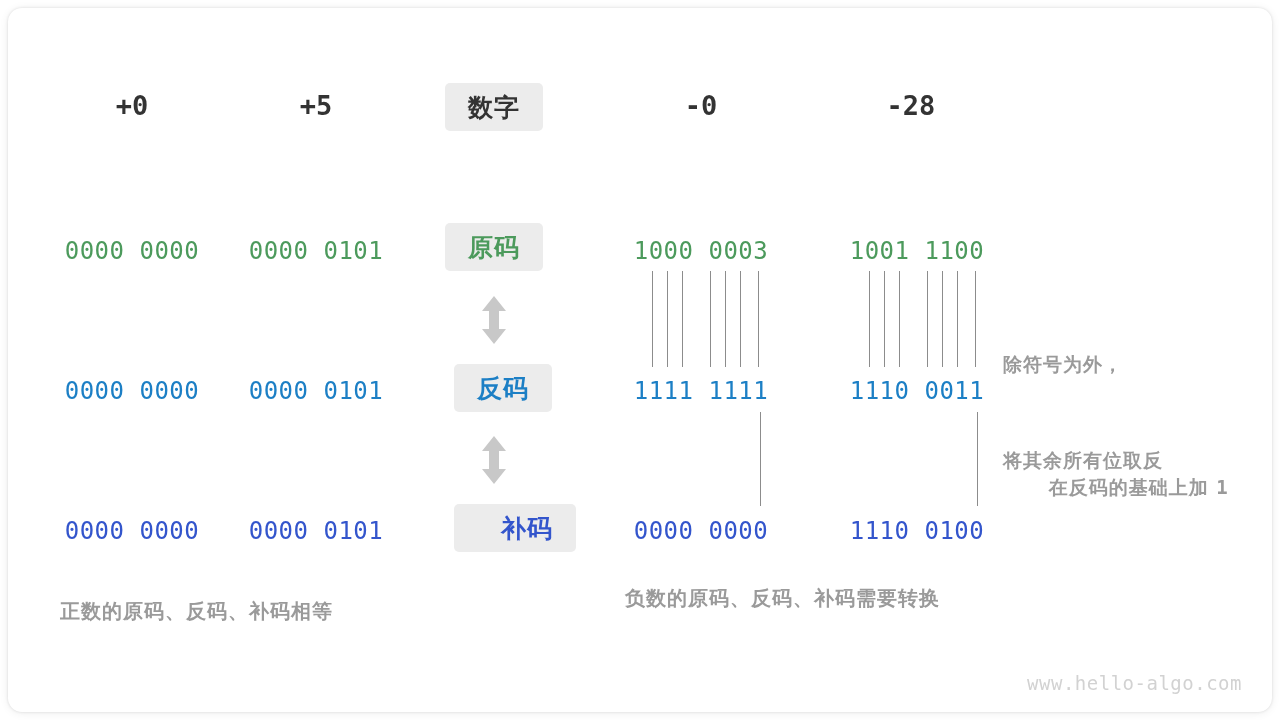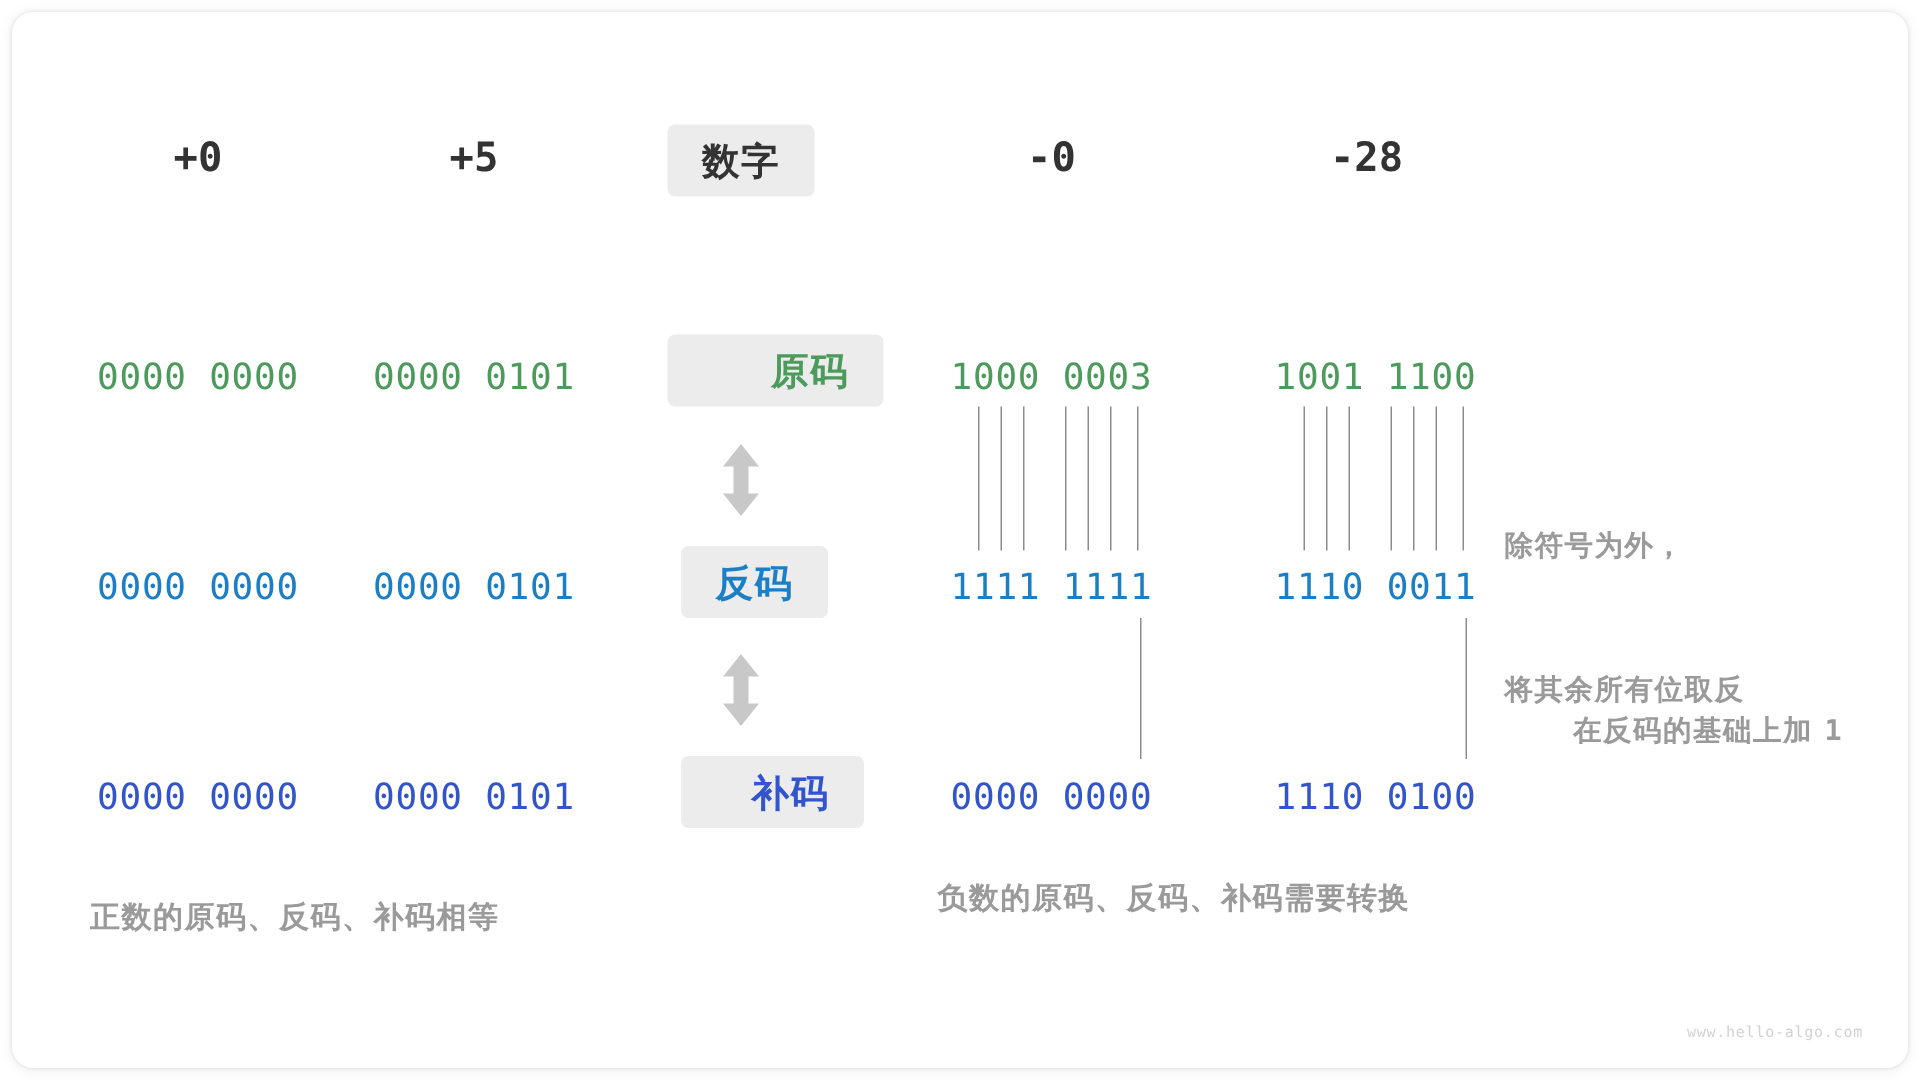--- a/index.html
+++ b/index.html
@@ -119,21 +119,21 @@
     color: #9a9a9a;
     letter-spacing: 1px;
     white-space: pre;
   }
 
   .watermark {
     position: absolute;
     right: 30px;
     bottom: 18px;
     font-family: "DejaVu Sans Mono", "Liberation Mono", monospace;
-    font-size: 10px;
+    font-size: 19px;
     color: #d2d2d2;
     letter-spacing: 0.5px;
   }
 </style>
 </head>
 <body>
 
 <div class="card">
   <div class="stage">
 
@@ -144,21 +144,21 @@
     <div class="badge b-dark" style="left:437px; top:75px; width:98px; height:48px;">数字</div>
 
     <div class="cell num" style="left:613px; top:82px; width:160px;">-0</div>
 
     <div class="cell num" style="left:823px; top:82px; width:160px;">-28</div>
 
     <div class="cell bits c-green" style="left:44px; top:229px; width:160px;">0000 0000</div>
 
     <div class="cell bits c-green" style="left:228px; top:229px; width:160px;">0000 0101</div>
 
-    <div class="badge b-green" style="left:437px; top:215px; width:98px; height:48px;padding-left:46px;">原码</div>
+    <div class="badge b-green" style="left:437px; top:215px; width:98px; height:48px;">原码</div>
 
     <div class="cell bits c-green" style="left:613px; top:229px; width:160px;">1000 0003</div>
 
     <div class="cell bits c-green" style="left:829px; top:229px; width:160px;">1001 1100</div>
 
     <div class="vline" style="left:644px; top:263px; height:96px;"></div>
     <div class="vline" style="left:659px; top:263px; height:96px;"></div>
     <div class="vline" style="left:674px; top:263px; height:96px;"></div>
     <div class="vline" style="left:702px; top:263px; height:96px;"></div>
     <div class="vline" style="left:717px; top:263px; height:96px;"></div>

